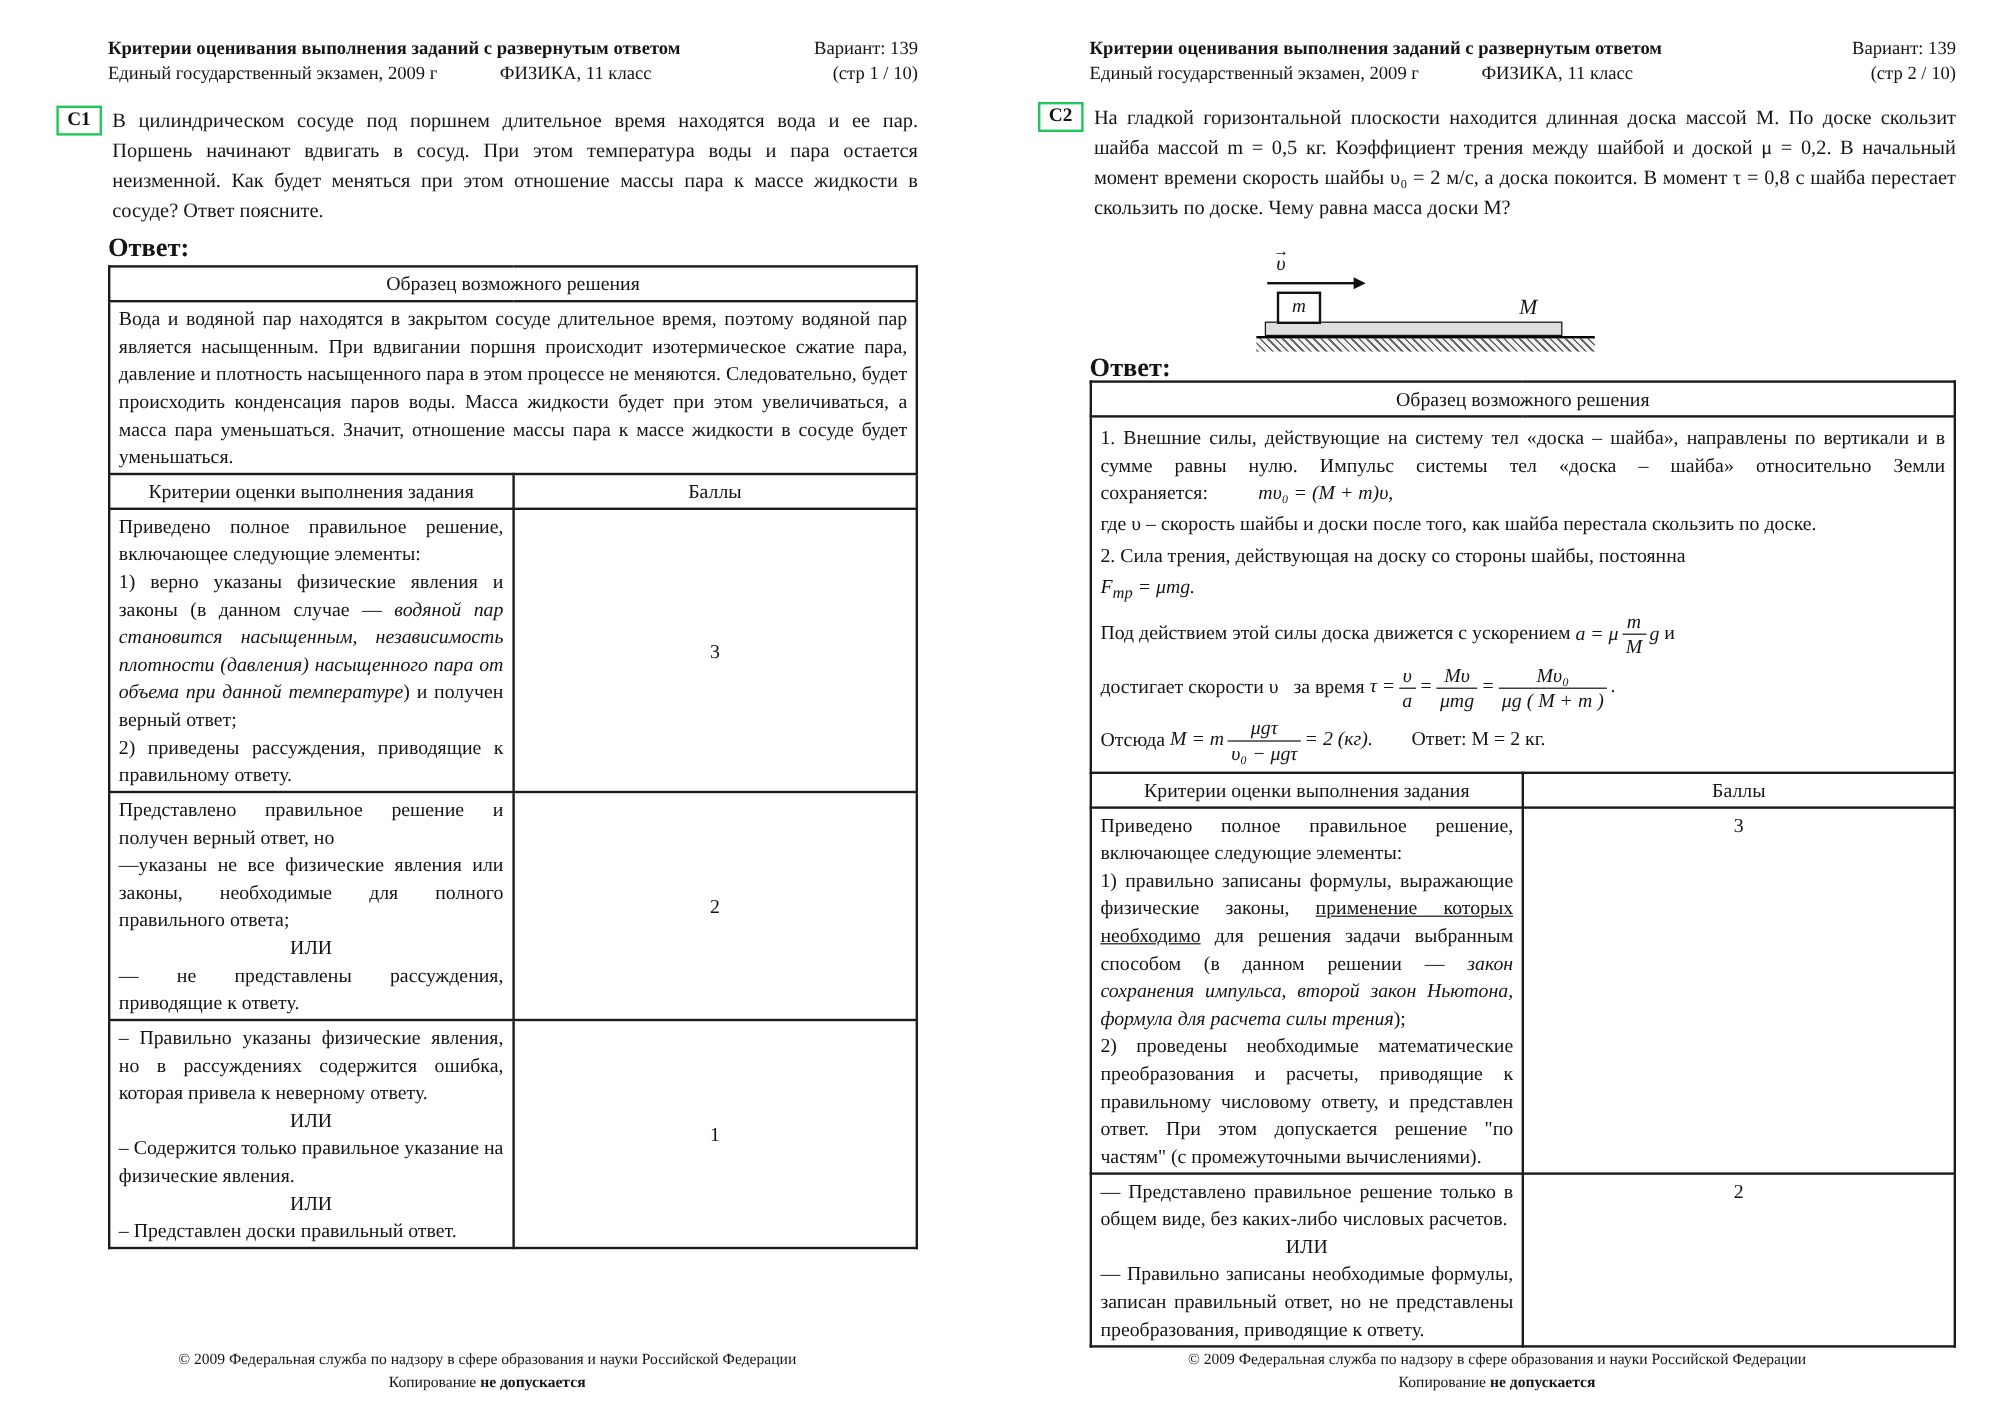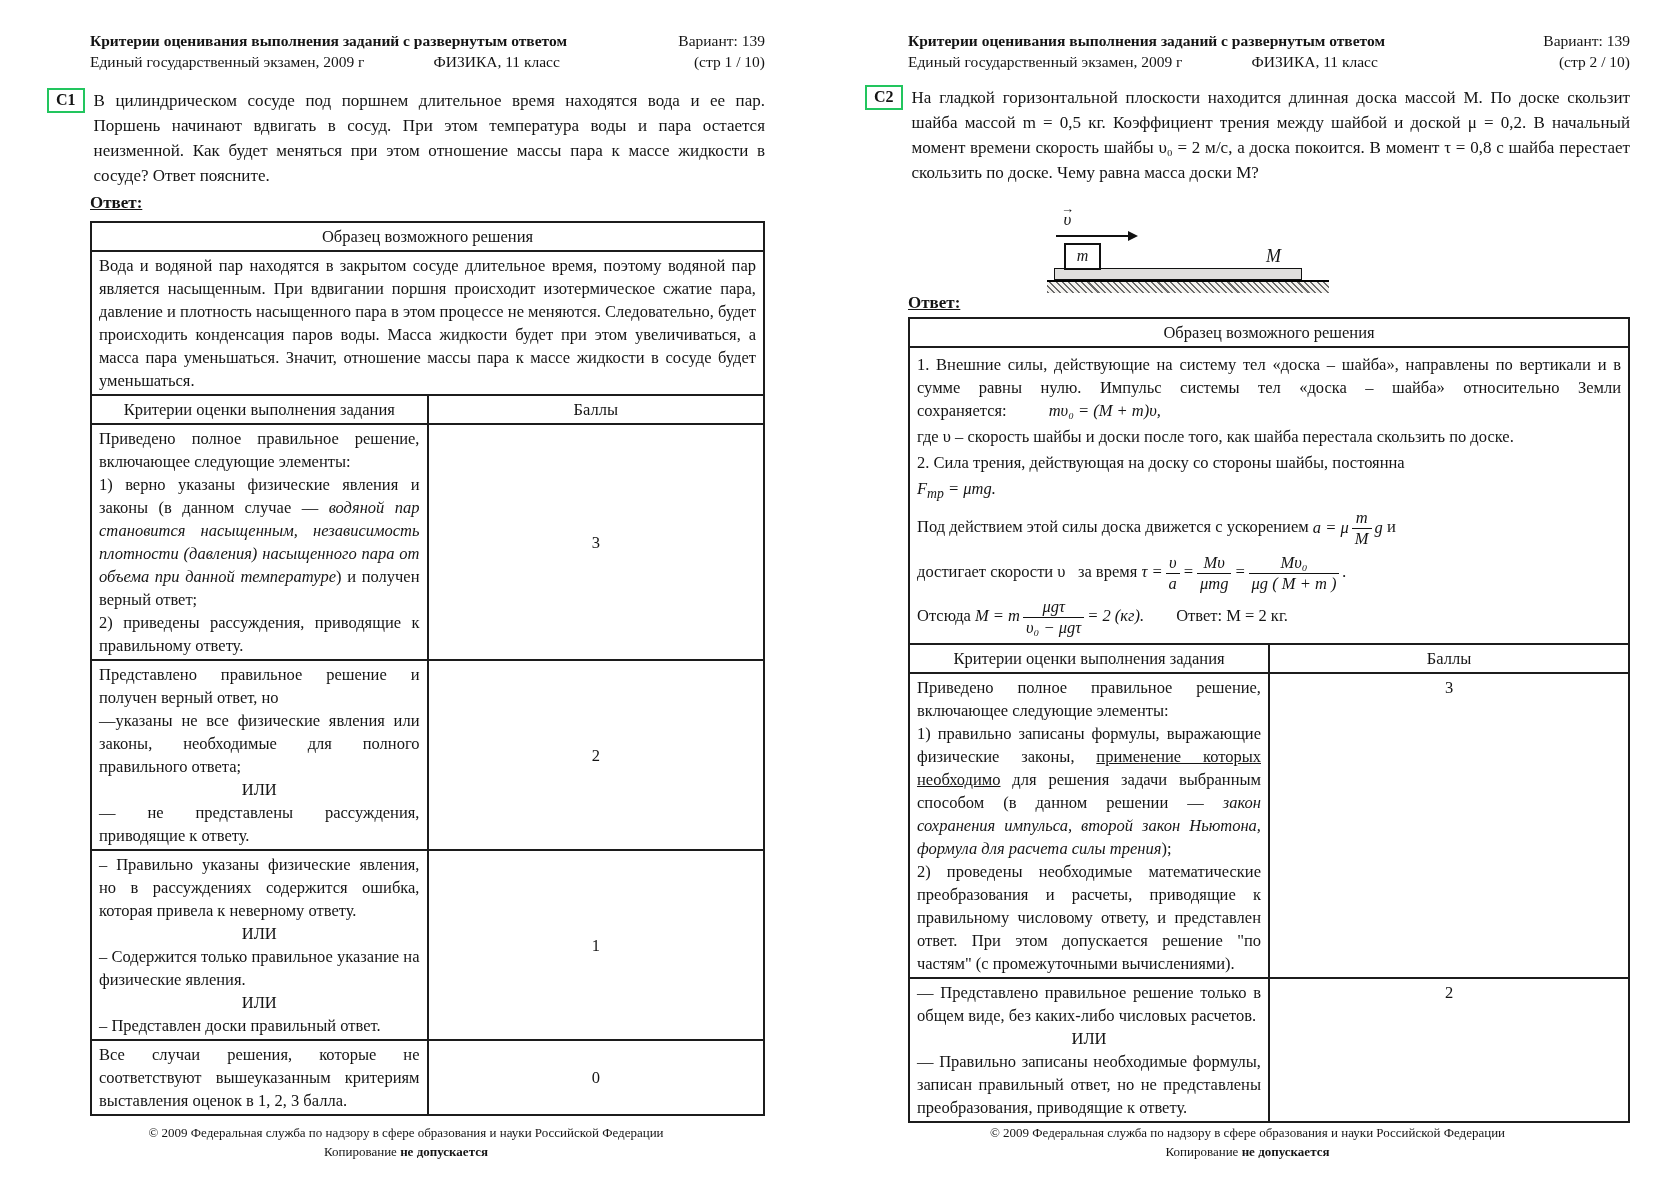--- a/index.html
+++ b/index.html
@@ -11,32 +11,32 @@
   .page{position:absolute;top:0;height:1187px;}
   #page1{left:0;width:832px;}
   #page2{left:832px;width:832px;}
 
   
   .hdr{position:absolute;top:30px;display:flex;justify-content:space-between;
        font-size:15.5px;line-height:21px;}
   #page1 .hdr{left:90px;width:675px;}
   #page2 .hdr{left:76px;width:722px;}
   .hdr-title{font-weight:bold;}
-  .hdr-line2{display:flex;gap:69px;}
+  .hdr-line2{display:flex;gap:52px;}
   .hdr-right{text-align:right;white-space:nowrap;}
 
   
   .taskrow{position:absolute;display:flex;align-items:flex-start;}
   #page1 .taskrow{left:47px;top:88px;width:718px;}
   #page2 .taskrow{left:33px;top:85px;width:765px;}
   .badge{border:2px solid #22c55e;font-weight:bold;font-size:16px;
          padding:1px 7px 2px 7px;margin-right:9px;flex:0 0 auto;}
   .tasktext{flex:1;font-size:17px;line-height:25px;text-align:justify;}
 
-  .answer-label{position:absolute;font-size:17px;font-weight:bold;text-decoration:underline;}
+  .answer-label{position:absolute;font-size:22px;font-weight:bold;}
   #page1 .answer-label{left:90px;top:193px;}
   #page2 .answer-label{left:76px;top:293px;}
 
   
   .diagram{position:absolute;left:76px;top:206px;width:722px;height:86px;}
   .vec{position:absolute;left:153px;top:-2px;display:inline-flex;flex-direction:column;
        align-items:center;font-style:italic;font-size:17px;line-height:14px;}
   .vec-a{font-size:13px;line-height:9px;font-style:normal;}
   .arrow-line{position:absolute;left:148px;top:29px;width:74px;height:2px;background:#111;}
   .arrow-head{position:absolute;left:220px;top:25px;width:0;height:0;
@@ -138,24 +138,20 @@
     </tr>
     <tr>
       <td class="just">
         <div>– Правильно указаны физические явления, но в рассуждениях содержится ошибка, которая привела к неверному ответу.</div>
         <div class="center">ИЛИ</div>
         <div>– Содержится только правильное указание на физические явления.</div>
         <div class="center">ИЛИ</div>
         <div>– Представлен доски правильный ответ.</div>
       </td>
       <td class="score-cell v-mid">1</td>
-    </tr>
-    <tr>
-      <td class="just">Все случаи решения, которые не соответствуют вышеуказанным критериям выставления оценок в 1, 2, 3 балла.</td>
-      <td class="score-cell v-mid">0</td>
     </tr>
   </tbody>
     </table>
 
   <div class="footer">
     <div>© 2009  Федеральная служба по надзору в сфере образования и науки Российской Федерации</div>
     <div><span>Копирование </span><span class="b">не допускается</span></div>
   </div>
 </div>
 

